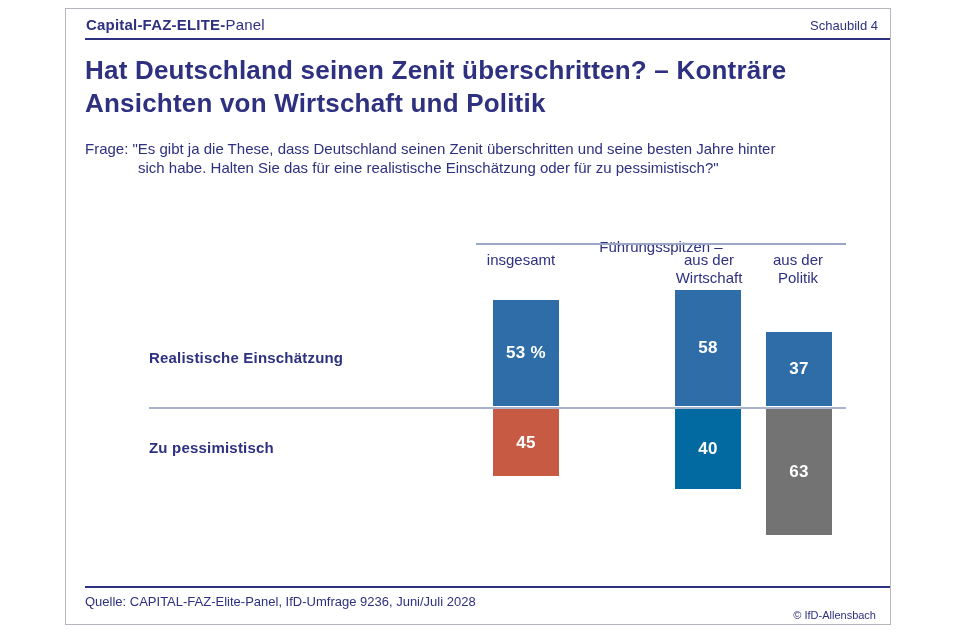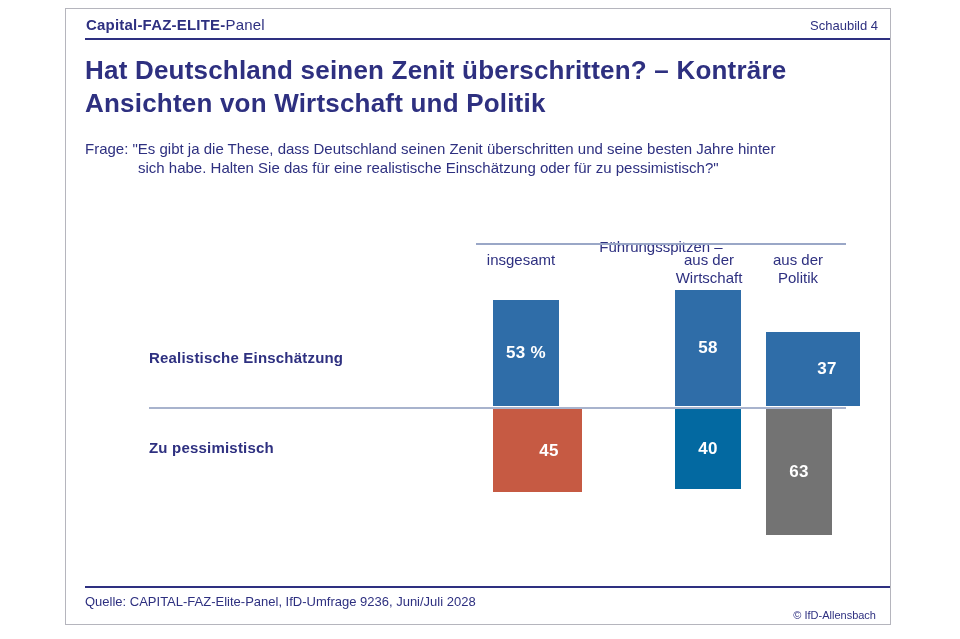--- a/index.html
+++ b/index.html
@@ -85,32 +85,32 @@
   </div>
 
   <div class="abs row-label row-1">Realistische Einschätzung</div>
   <div class="abs row-label row-2">Zu pessimistisch</div>
 
   <div class="abs baseline"></div>
 
   <div class="abs bar up b1" style="height: 106px; background: rgb(47, 109, 168);">
     <span class="bar-label">53 %</span>
   </div>
-  <div class="abs bar down b1" style="height: 83px; background: rgb(198, 90, 67); padding-left: 23px;">
+  <div class="abs bar down b1" style="height: 67px; background: rgb(198, 90, 67);">
     <span class="bar-label">45</span>
   </div>
 
   <div class="abs bar up b2" style="height: 116px; background: rgb(47, 109, 168);">
     <span class="bar-label">58</span>
   </div>
   <div class="abs bar down b2" style="height: 80px; background: #0369a1;">
     <span class="bar-label">40</span>
   </div>
 
-  <div class="abs bar up b3" style="height: 74px; background: rgb(47, 109, 168); padding-left: 28px;">
+  <div class="abs bar up b3" style="height: 74px; background: rgb(47, 109, 168);">
     <span class="bar-label">37</span>
   </div>
   <div class="abs bar down b3" style="height: 126px; background: #737373;">
     <span class="bar-label">63</span>
   </div>
 
   <div class="abs rule-navy footer-rule"></div>
   <div class="abs source">Quelle: CAPITAL-FAZ-Elite-Panel, IfD-Umfrage 9236, Juni/Juli 2028</div>
   <div class="abs copyright">© IfD-Allensbach</div>
 

